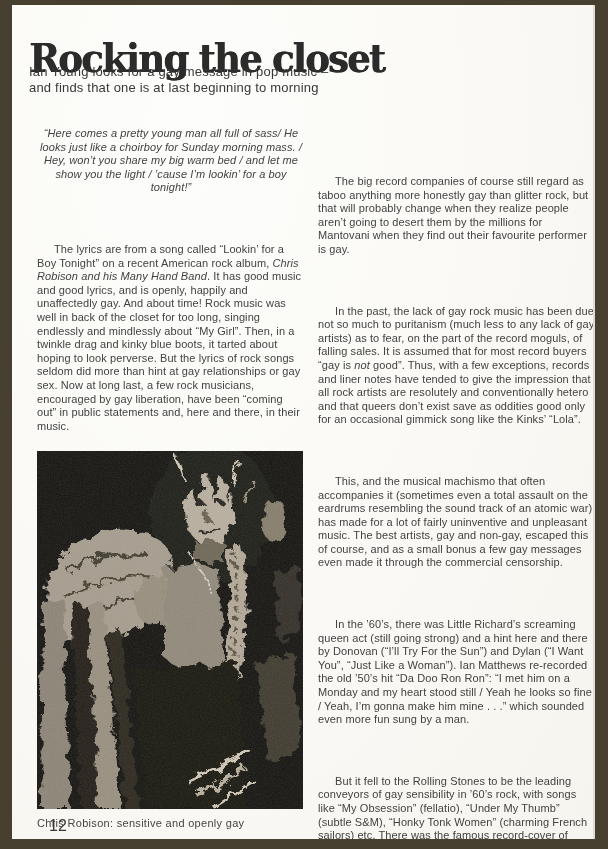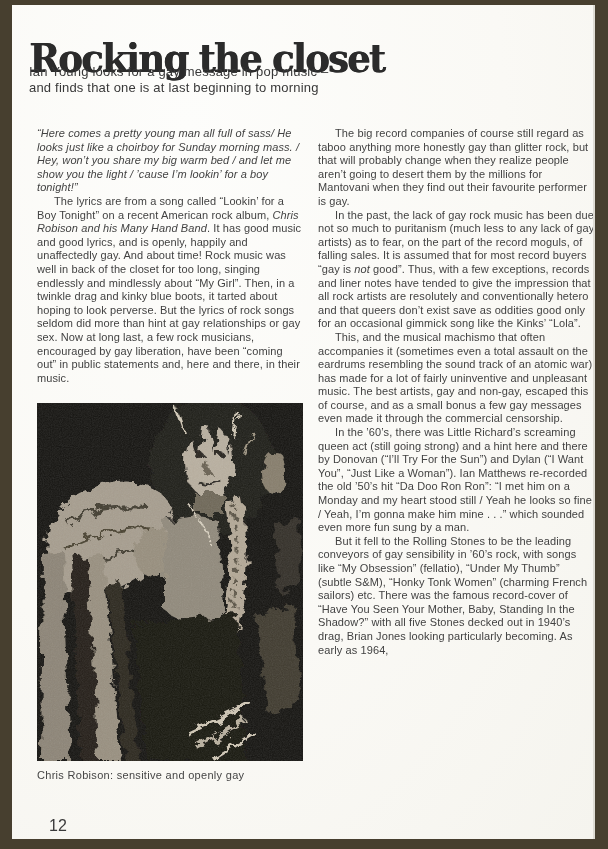--- a/index.html
+++ b/index.html
@@ -44,22 +44,22 @@
     font-family: "Liberation Sans", sans-serif;
     font-size: 11px; line-height: 13.6px;
     color: #424242;
     letter-spacing: 0.1px;
     text-align: left;
   }
   .col-left  { left: 25px;  width: 268px; }
   .col-right { left: 306px; width: 277px; }
 
   .col p { margin: 0; }
-  .col p.indent { text-indent: 17px; }
-  .quote { font-style: italic; }
+  .col p.indent { text-indent: 17px; margin-top: 48px; }
+  .quote { font-style: italic; text-align: center; }
   .ital { font-style: italic; }
 
   figure { margin: 18px 0 14px 0; padding: 0; }
   .photo { display: block; background: #13120f; }
   figcaption {
     margin-top: 8px;
     font-family: "Liberation Sans", sans-serif;
     font-size: 11px;
     color: #454545;
     letter-spacing: 0.3px;

